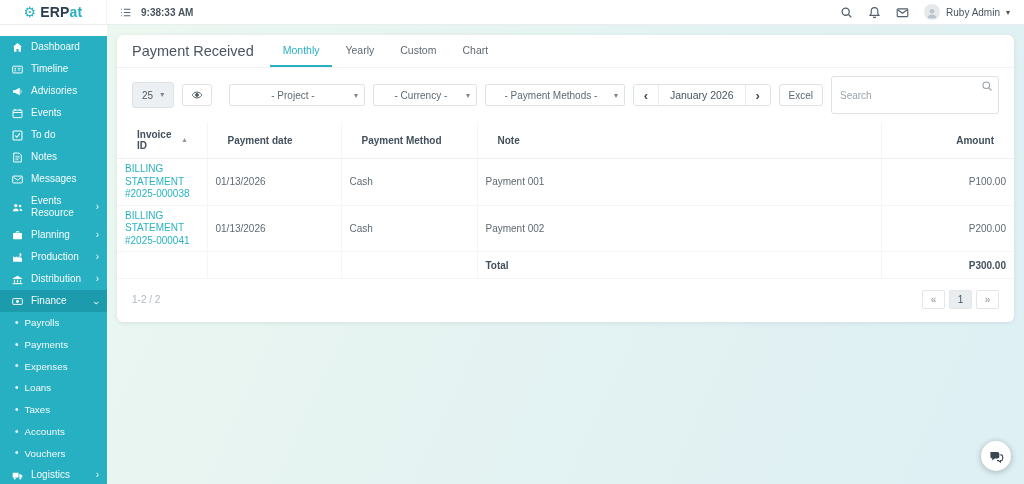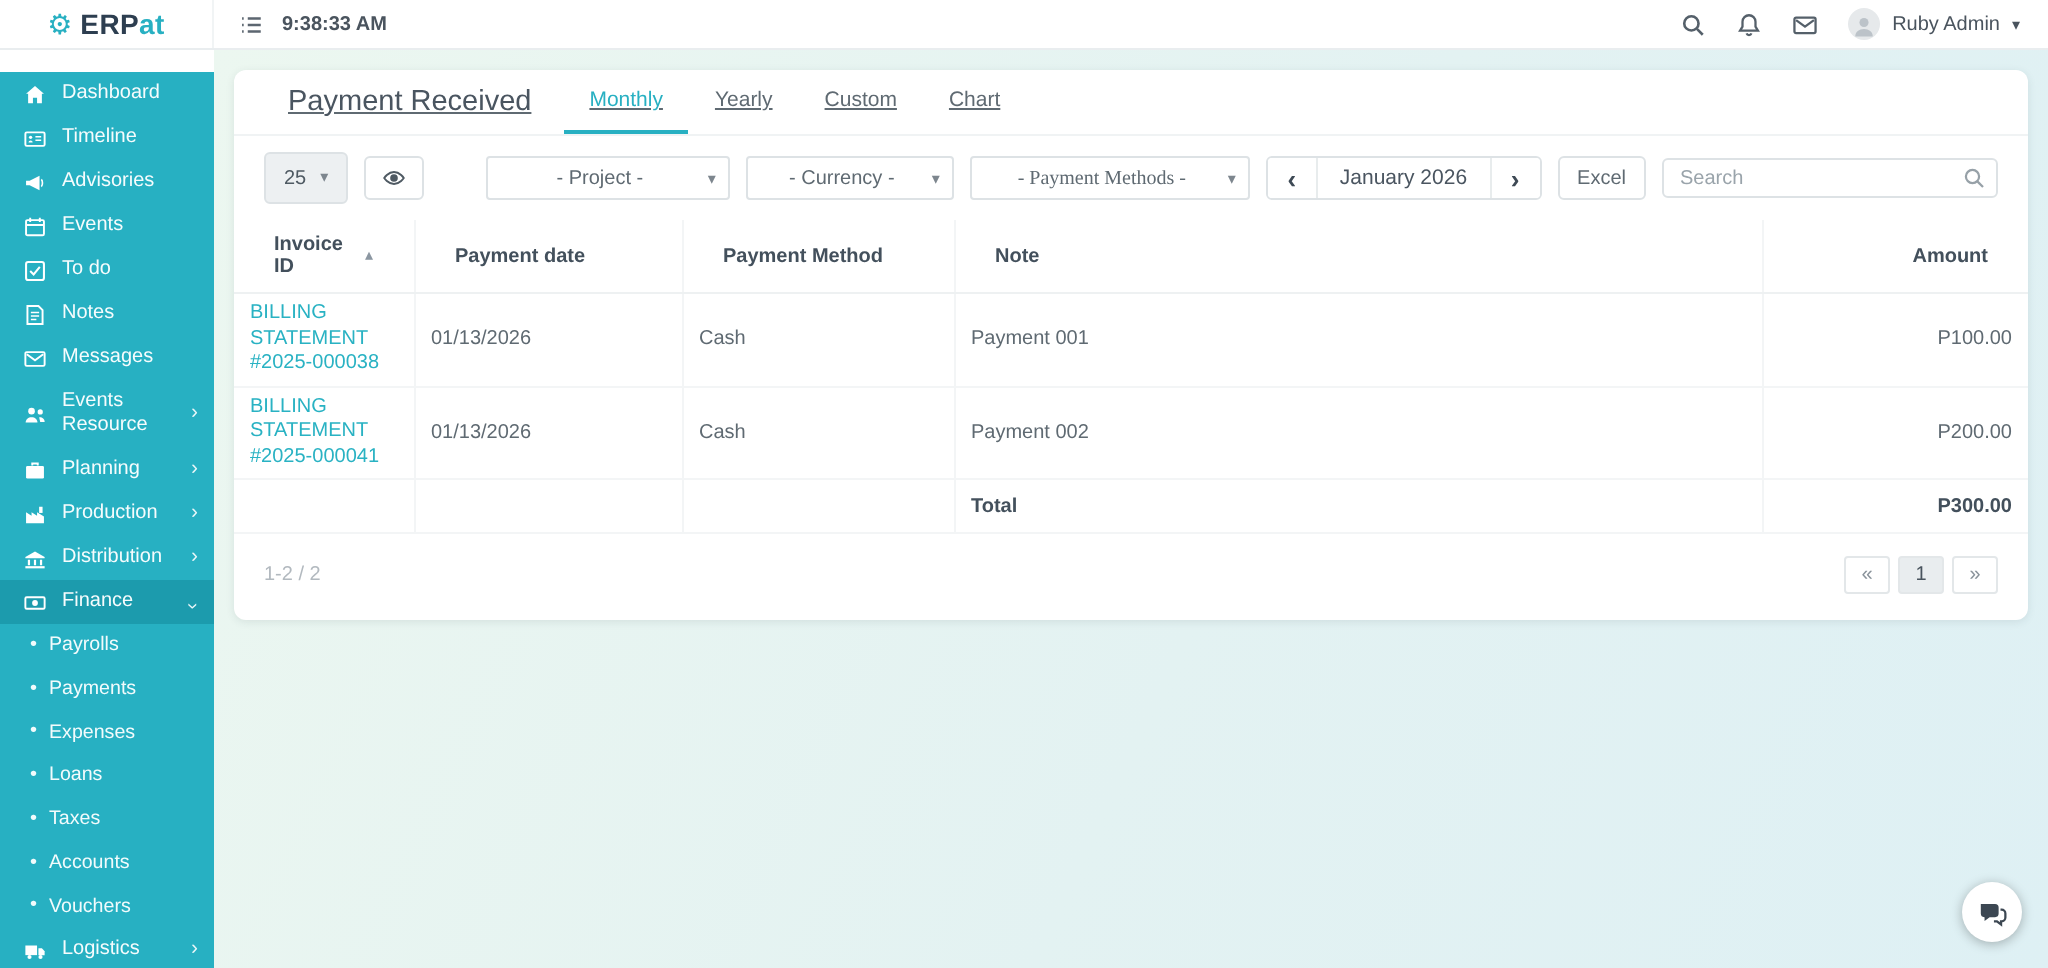--- a/index.html
+++ b/index.html
@@ -35,40 +35,40 @@
   .side-sub { display:flex; align-items:center; padding:5px 8px 5px 15px; color:#f2fbfc; cursor:pointer; }
   .bullet { font-size:10px; line-height:1; }
   .side-sub .slabel { margin-left:6px; font-size:9.8px; }
 
   
   .main { position:absolute; top:25px; left:107px; width:917px; height:459px;
           background:linear-gradient(115deg,#ecf7f0 0%,#e3f2f2 55%,#def0f4 100%); }
   .card { position:absolute; top:10px; left:10px; width:897px; background:#fff; border-radius:6px;
           box-shadow:0 1px 4px rgba(40,60,70,.10); overflow:hidden; }
 
-  .card-header { display:flex; align-items:stretch; padding:0 27px; height:33px; border-bottom:1px solid #f0f3f4;text-decoration:underline; }
+  .card-header { display:flex; align-items:stretch; padding:0 15px; height:33px; border-bottom:1px solid #f0f3f4; }
   .page-title { font-size:14.5px; color:#4a5560; align-self:center; }
   .tabs { display:flex; margin-left:16px; }
   .tab { display:flex; align-items:center; padding:0 13px; font-size:10.5px; color:#5f6a72; cursor:pointer; border-bottom:2px solid transparent; }
   .tab.active { color:#28b0c2; border-bottom-color:#28b0c2; }
 
   
   .filterbar { display:flex; align-items:center; padding:8px 15px; gap:8px; }
   .pagesize { display:flex; align-items:center; gap:7px; background:#edf0f2; border:1px solid #dde2e5; border-radius:3px; height:22px; padding:12px 9px; color:#4f5a63; cursor:pointer; }
   .caret { font-size:8px; color:#7d868e; line-height:1; }
   .eye-btn { background:#fff; border:1px solid #dde2e5; border-radius:3px; height:22px; width:30px; display:flex; align-items:center; justify-content:center; color:#4f5a63; cursor:pointer; }
   .f-spacer { flex:1; }
   .select { position:relative; border:1px solid #dde2e5; border-radius:2px; height:22px; display:flex; align-items:center; justify-content:center; color:#5f6a72; font-size:10px; cursor:pointer; padding:0 14px 0 6px; }
   .select .caret { position:absolute; right:6px; top:7px; }
-  .sel-project { width:122px; } .sel-currency { width:104px; } .sel-methods { width:140px;font-family:Liberation Serif, serif; }
+  .sel-project { width:136px; } .sel-currency { width:104px; } .sel-methods { width:140px; }
   .date-group { display:flex; align-items:stretch; border:1px solid #dde2e5; border-radius:3px; height:22px; overflow:hidden; }
   .dg-btn { width:24px; display:flex; align-items:center; justify-content:center; color:#3e4a55; font-size:13px; font-weight:bold; cursor:pointer; background:#fff; }
   .dg-label { display:flex; align-items:center; padding:0 11px; border-left:1px solid #e8eced; border-right:1px solid #e8eced; color:#4a5560; font-size:10.5px; }
   .excel-btn { border:1px solid #dde2e5; border-radius:3px; height:22px; padding:0 9px; display:flex; align-items:center; background:#fff; color:#5f6a72; font-size:10px; cursor:pointer; }
-  .searchbox { position:relative; width:168px; height:20px; }
+  .searchbox { position:relative; width:168px; height:38px; }
   .searchbox input { width:100%; height:100%; border:1px solid #dde2e5; border-radius:3px; padding:0 24px 0 8px; font-size:10px; color:#4a545e; font-family:inherit; outline:none; }
   .searchbox input::placeholder { color:#9aa4ab; }
   .searchbox .sb-icon { position:absolute; right:6px; top:4px; color:#97a1a8; }
 
   
   table { width:100%; border-collapse:collapse; table-layout:fixed; }
   th { text-align:left; font-weight:bold; color:#43505c; font-size:10px; padding:7px 20px; border-bottom:1px solid #eef1f2; border-right:1px solid #f3f5f6; background:#fff; }
   td { padding:4px 8px; height:27px; border-bottom:1px solid #f3f5f6; border-right:1px solid #f3f5f6; color:#5f6a72; font-size:10px; vertical-align:middle; }
   th:last-child, td:last-child { border-right:none; }
   .th-flex { display:flex; align-items:center; justify-content:space-between; }

